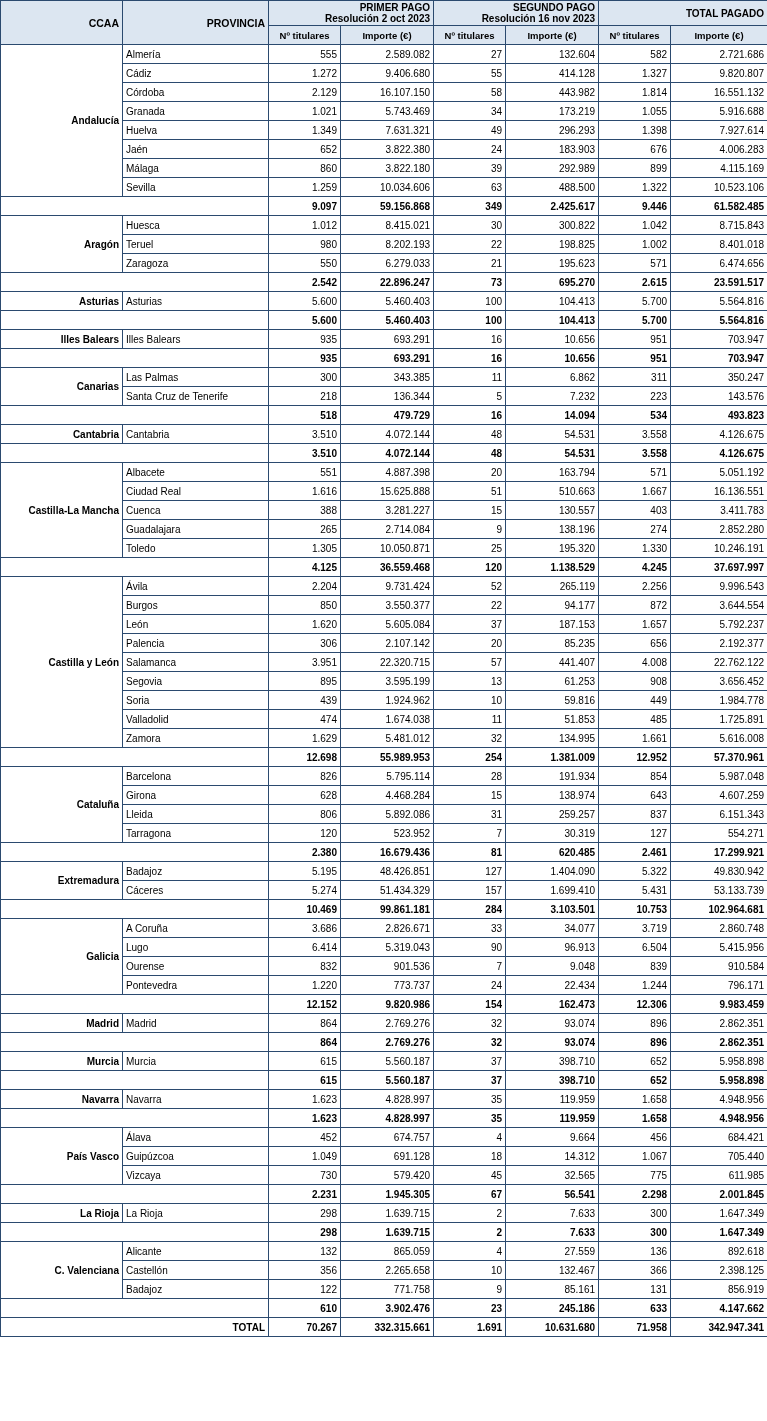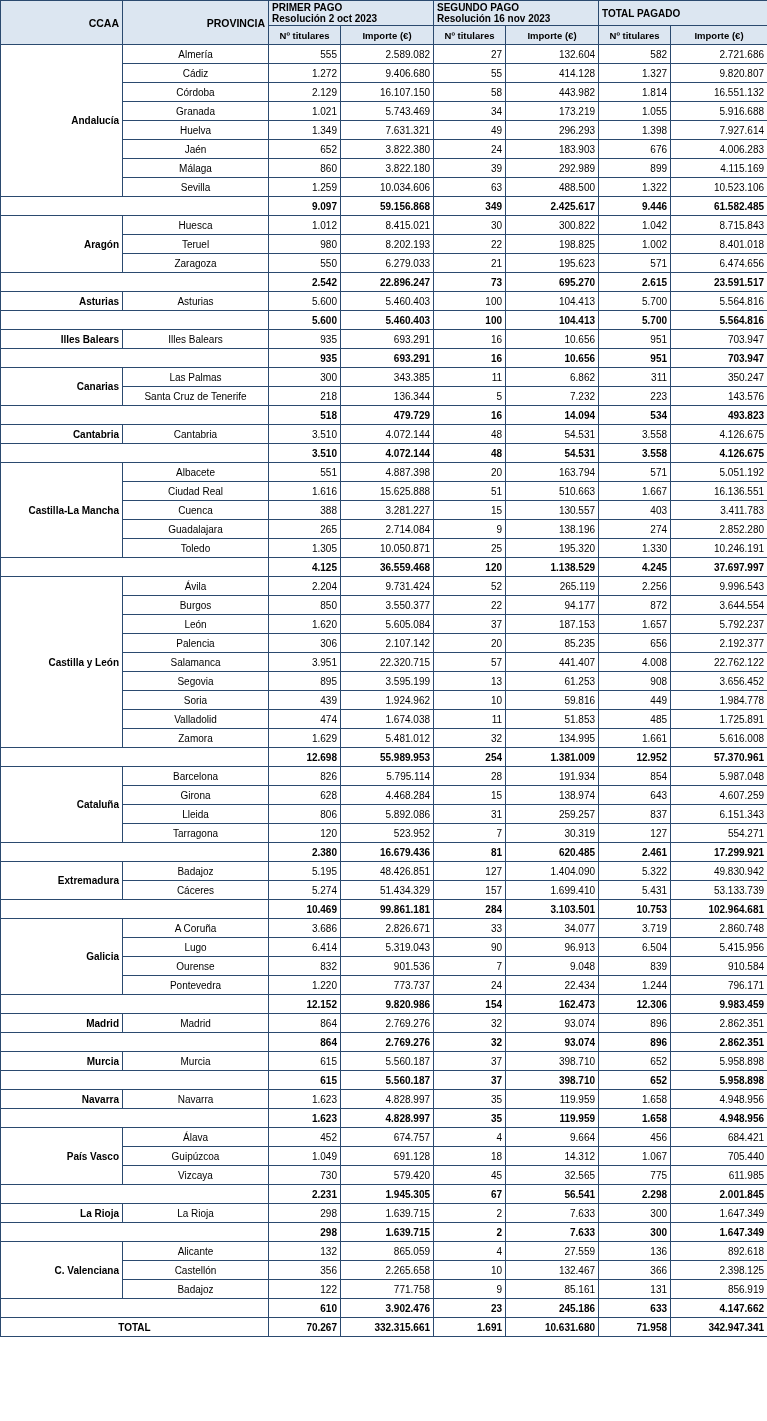--- a/index.html
+++ b/index.html
@@ -34,21 +34,21 @@
   col.c-n1        { width: 72px; }
   col.c-i1        { width: 93px; }
   col.c-n2        { width: 72px; }
   col.c-i2        { width: 93px; }
   col.c-n3        { width: 72px; }
   col.c-i3        { width: 97px; }
 
   
   .hdr-group {
     background: #dce6f1;
-    text-align: left;
+    text-align: right;
     font-weight: bold;
     font-size: 10px;
     line-height: 11px;
     vertical-align: middle;
   }
   .hdr-sub {
     background: #dce6f1;
     text-align: center;
     font-weight: bold;
     font-size: 9.5px;
@@ -63,41 +63,41 @@
   }
 
   
   td.ccaa {
     text-align: right;
     font-weight: bold;
     font-size: 10px;
     vertical-align: middle;
   }
   td.prov {
-    text-align: center;
+    text-align: left;
     font-size: 10px;
     padding-left: 5px;
   }
   td.num {
     text-align: right;
     font-size: 10px;
     padding-right: 4px;
   }
   tr.subtotal td {
     font-weight: bold;
   }
   tr.subtotal td.num {
     text-align: right;
   }
   tr.total td {
     font-weight: bold;
     font-size: 10px;
   }
   td.total-label {
-    text-align: center;
+    text-align: right;
     padding-left: 4px;
     font-weight: bold;
   }
   .blank { }
 </style>
 </head>
 <body>
 
 <div id="sheet">
   <table class="grid">

